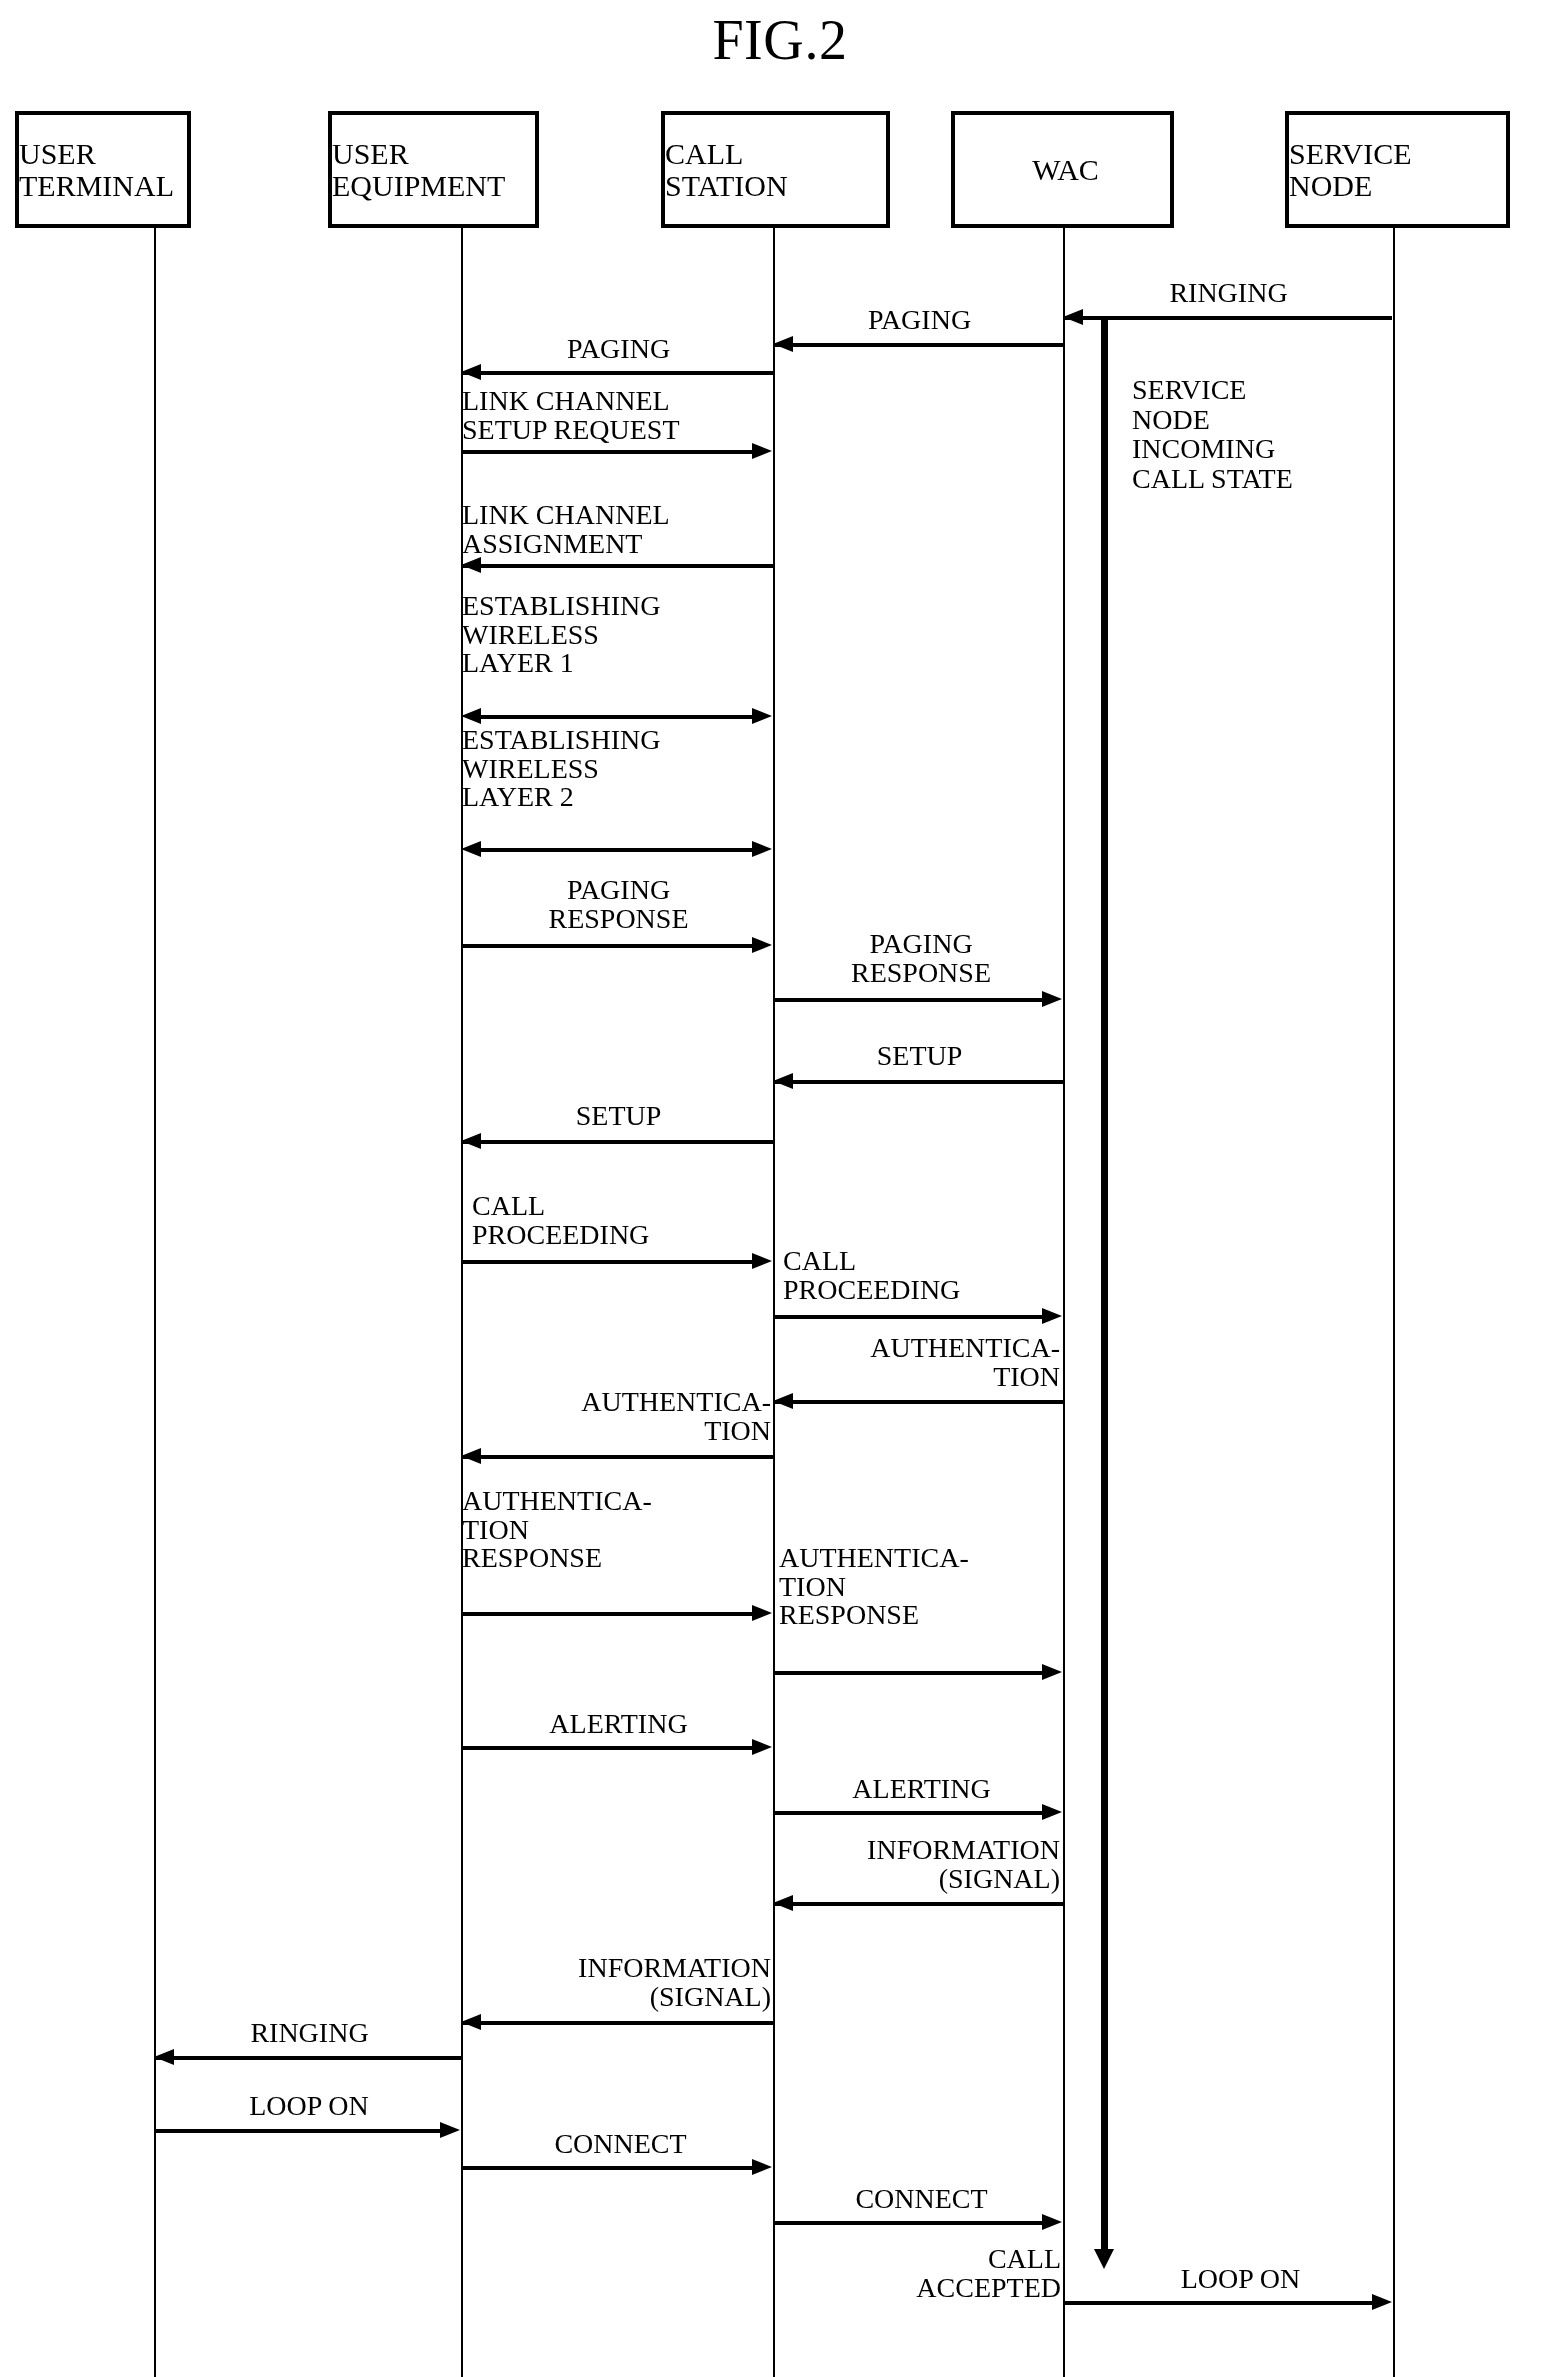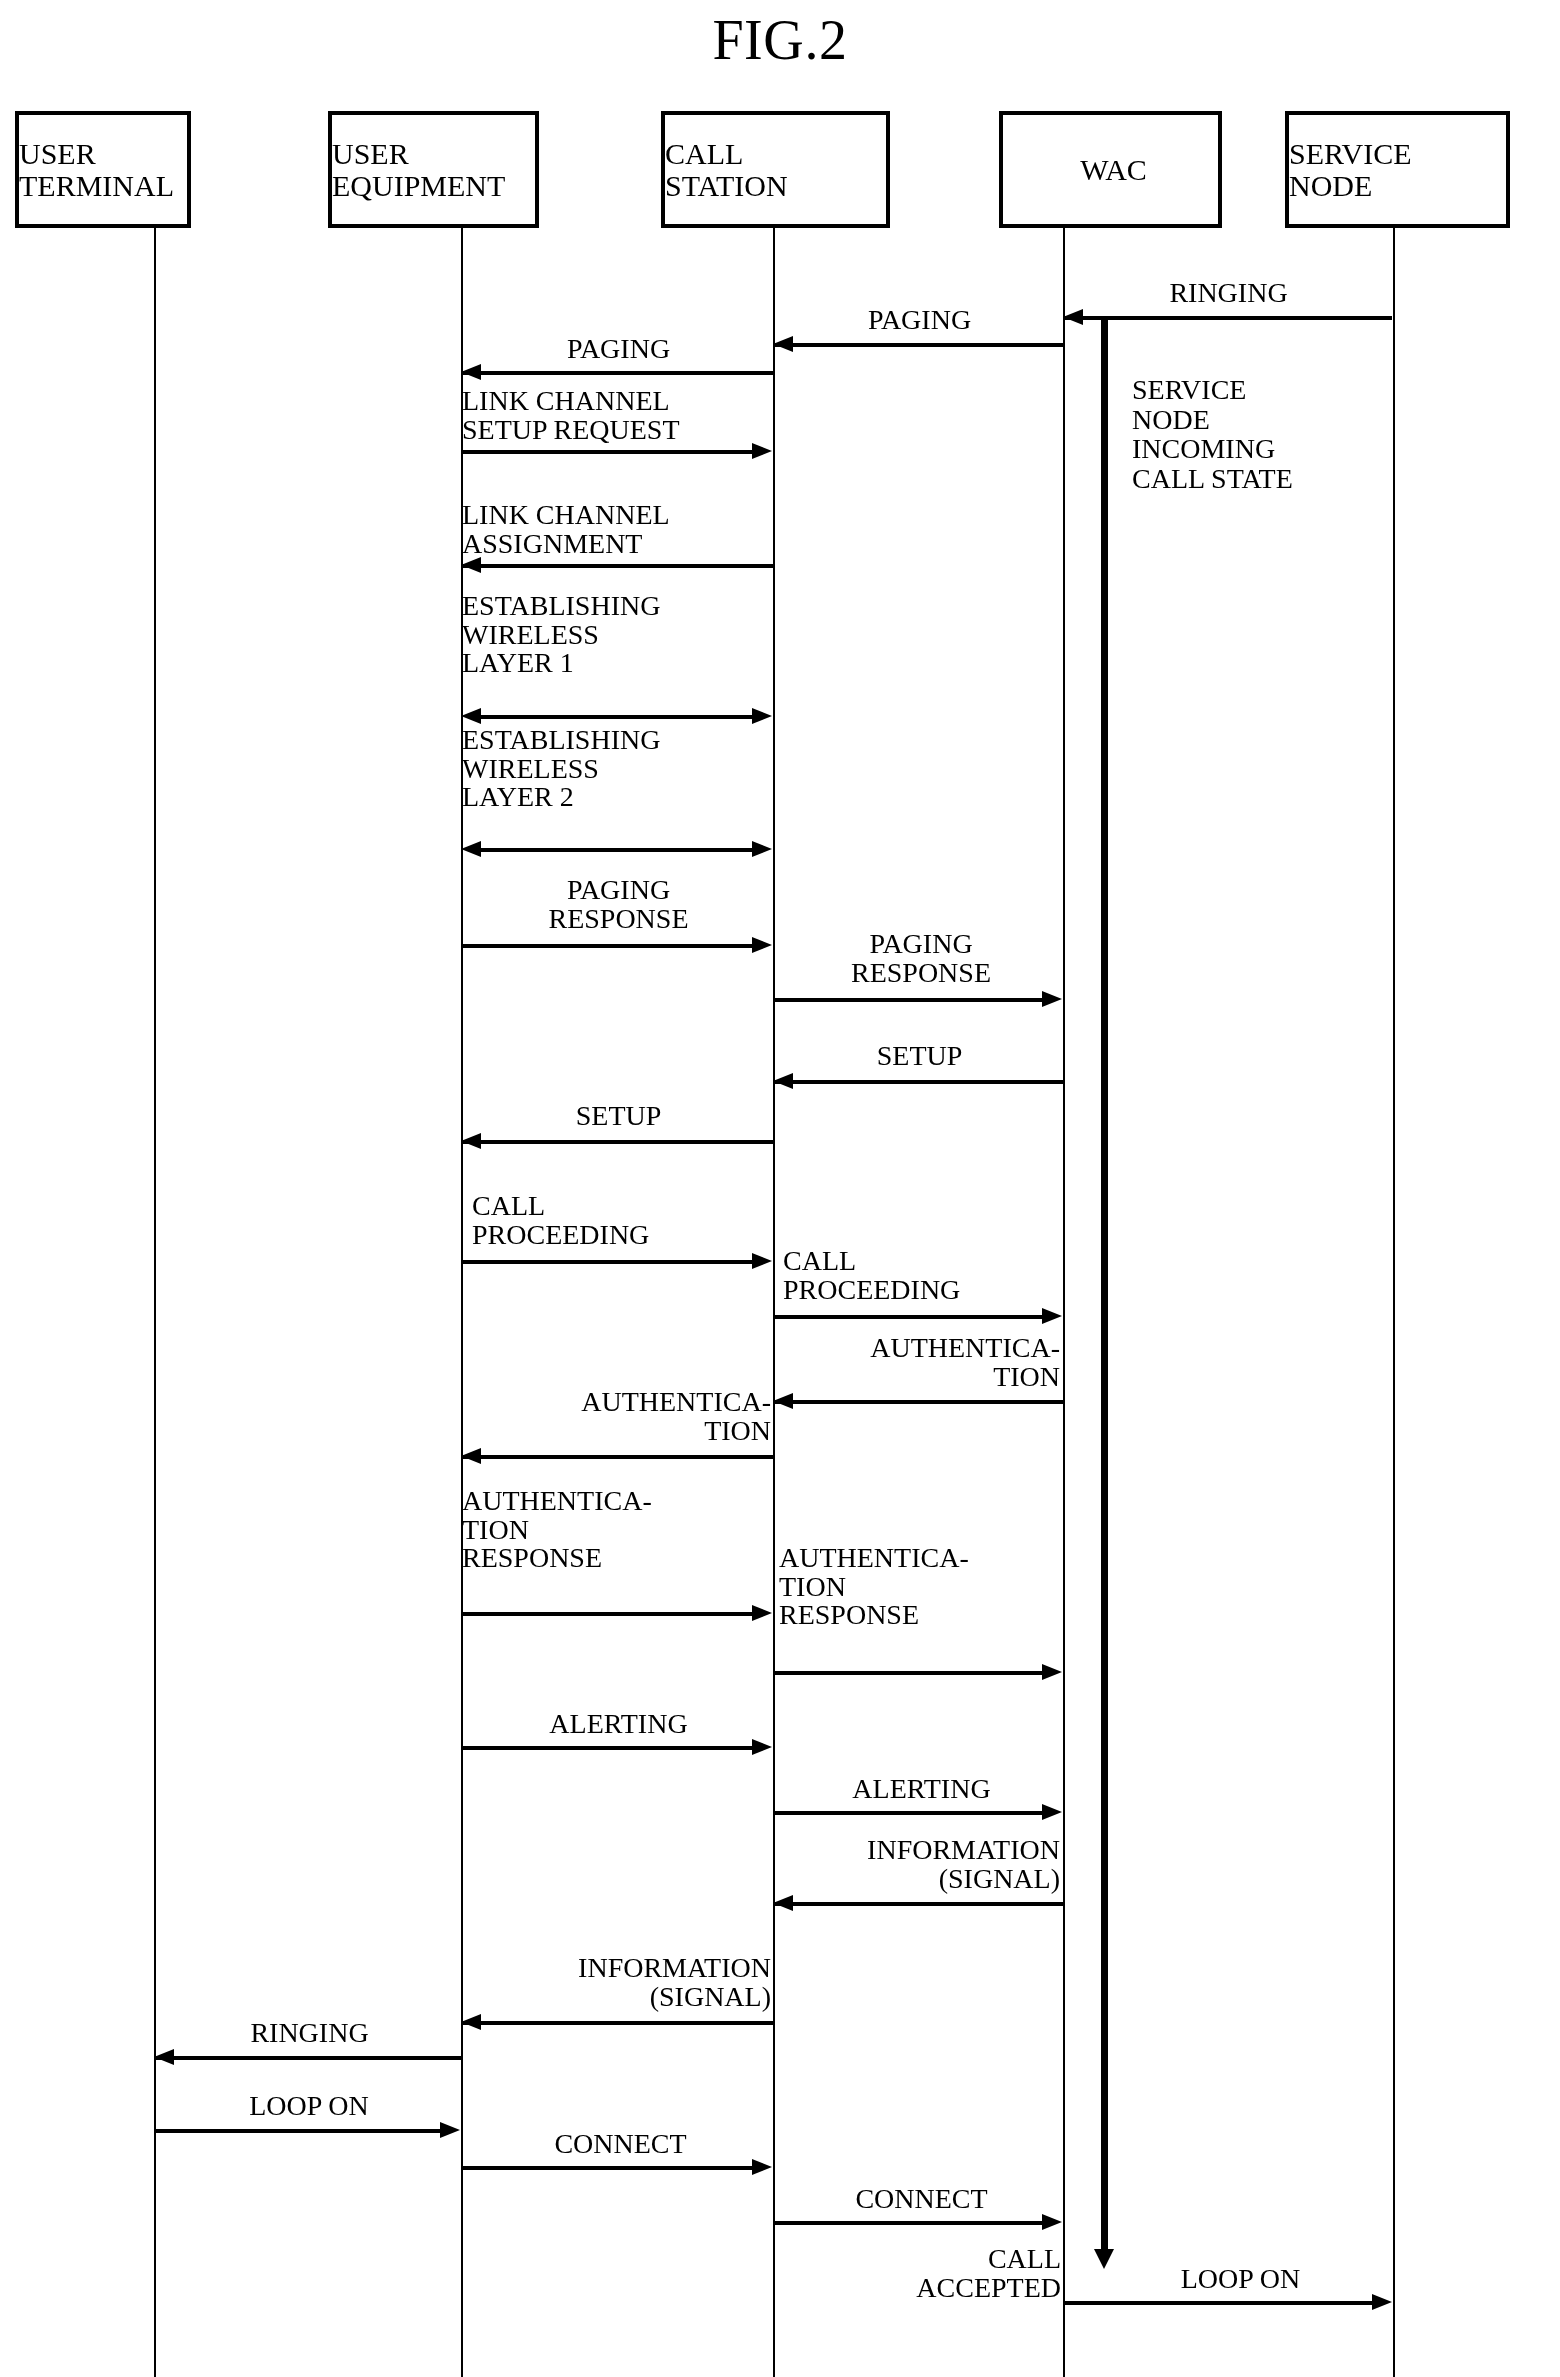--- a/index.html
+++ b/index.html
@@ -36,21 +36,20 @@
     border: 4.2px solid #000000;
     background: #ffffff;
     display: flex;
     align-items: center;
     justify-content: flex-start;
     z-index: 5;
   }
   .actor-box.centered {
     justify-content: center;
     padding-left: 6px;
-    margin-left: 48px;
   }
   .actor-label {
     font-size: 30px;
     line-height: 1.06;
     white-space: pre-line;
     text-align: left;
   }
   .actor-box.centered .actor-label { text-align: center; }
 
   .lifeline {

